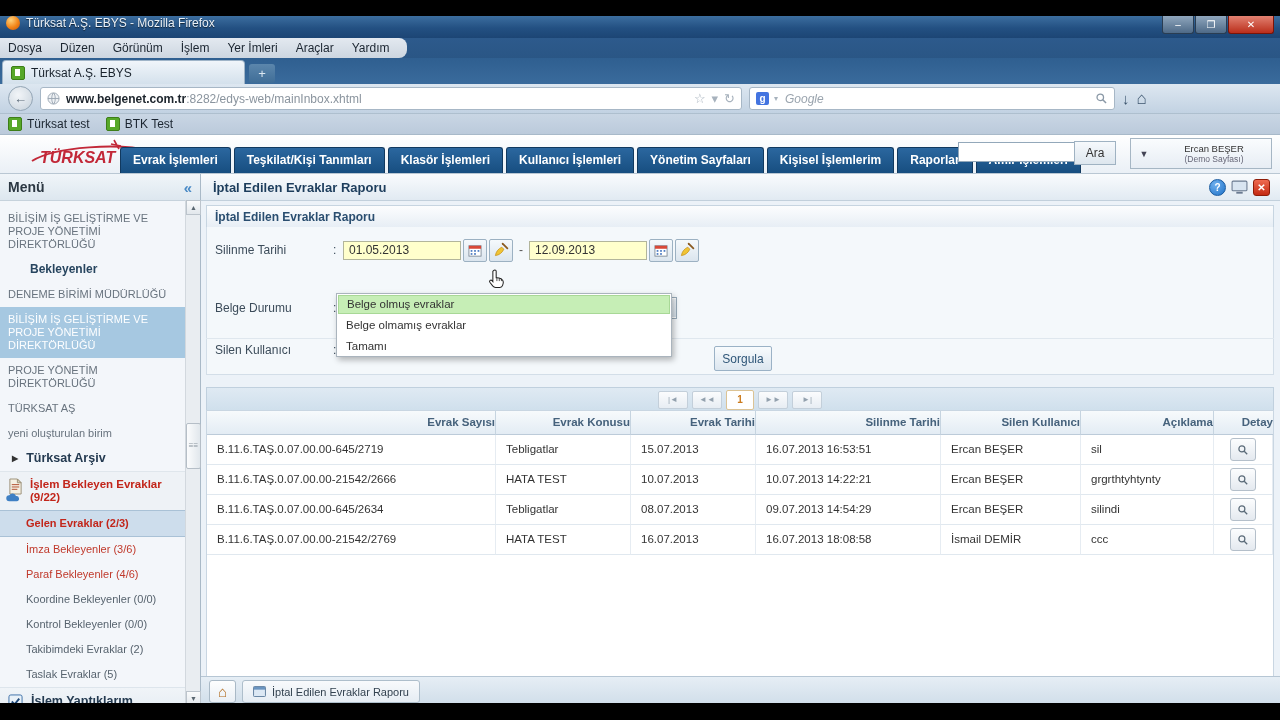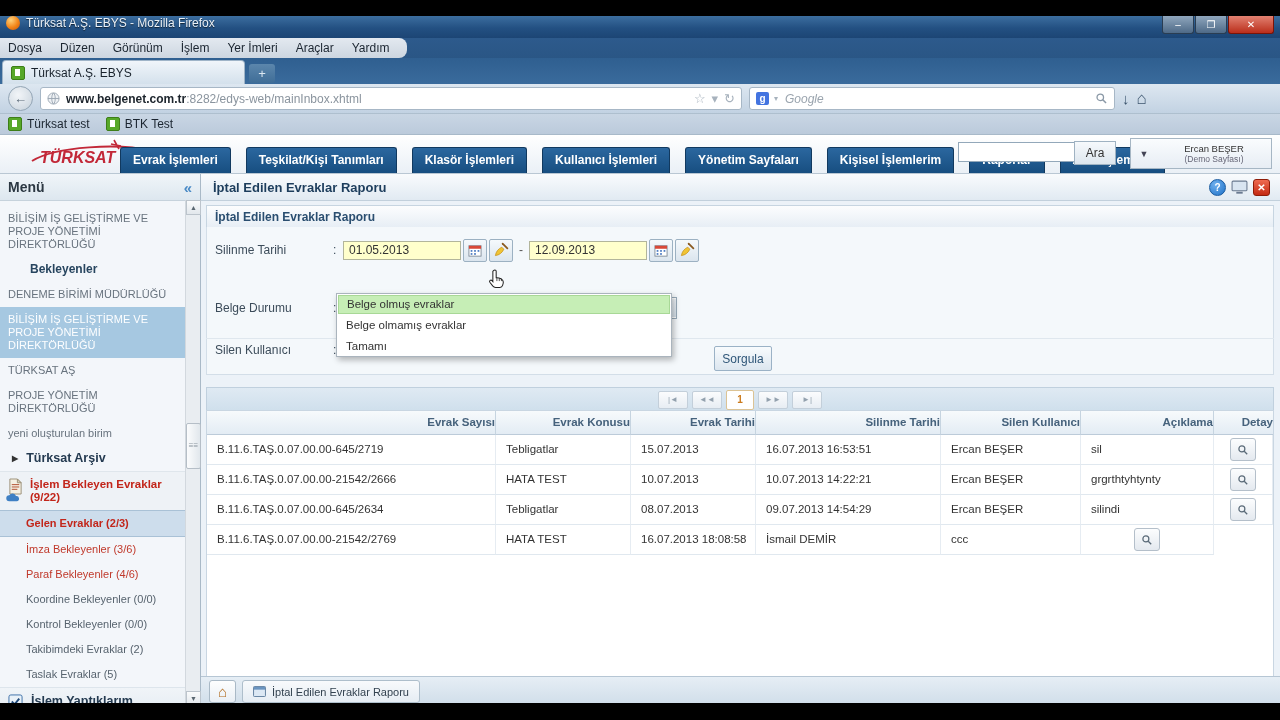--- a/index.html
+++ b/index.html
@@ -51,21 +51,21 @@
   .searchbox input::placeholder{color:#9aa4ae;font-style:italic}
   .toolicon{font-size:15px;color:#3d566f;font-weight:bold}
 
   .bookmarksbar{height:20px;background:linear-gradient(180deg,#c9d6e4,#bbcadb);display:flex;align-items:center;
                 gap:16px;padding-left:8px;border-bottom:1px solid #a8b9c9}
   .bmark{display:flex;align-items:center;gap:5px;font-size:12px;color:#1b2530}
 
   
   .appheader{height:38px;background:linear-gradient(180deg,#ffffff,#eaf0f6);position:relative;border-bottom:1px solid #b9c7d3}
   .logo{position:absolute;left:26px;top:2px}
-  .mainnav{position:absolute;left:120px;bottom:0;display:flex;gap:15px}
+  .mainnav{position:absolute;left:120px;bottom:0;display:flex;gap:3px}
   .navbtn{background:linear-gradient(180deg,#2b679f,#174e80);color:#fff;font-size:12px;font-weight:bold;
           padding:5px 12px 6px;border:1px solid #11395f;border-bottom:none;border-radius:3px 3px 0 0;white-space:nowrap}
   .hdr-search{position:absolute;left:958px;top:7px;width:108px;height:18px;border:1px solid #93a8ba;background:#fff;
               font-size:12px;font-family:inherit;padding:0 4px}
   .hdr-ara{position:absolute;left:1074px;top:6px;width:40px;height:22px;background:linear-gradient(180deg,#f6f9fc,#dde6ee);
            border:1px solid #9fb2c2;font-size:12px;color:#333;display:flex;align-items:center;justify-content:center}
   .userbox{position:absolute;left:1130px;top:3px;width:140px;height:29px;border:1px solid #a6b6c4;
            background:linear-gradient(180deg,#fafcfe,#e7edf4);display:flex;align-items:center}
   .userbox .caret{width:26px;text-align:center;color:#445;font-size:9px}
   .usertext{flex:1;text-align:center;line-height:11px}
@@ -267,22 +267,22 @@
     <div class="sidebar">
       <div class="menuhdr">
         <span class="t">Menü</span>
         <span class="coll">«</span>
       </div>
       <div class="sblist">
         <div class="si">BİLİŞİM İŞ GELİŞTİRME VE PROJE YÖNETİMİ DİREKTÖRLÜĞÜ</div>
         <div class="si head">Bekleyenler</div>
         <div class="si">DENEME BİRİMİ MÜDÜRLÜĞÜ</div>
         <div class="si sel">BİLİŞİM İŞ GELİŞTİRME VE PROJE YÖNETİMİ DİREKTÖRLÜĞÜ</div>
+        <div class="si">PROJE YÖNETİM DİREKTÖRLÜĞÜ</div>
         <div class="si">TÜRKSAT AŞ</div>
-        <div class="si">PROJE YÖNETİM DİREKTÖRLÜĞÜ</div>
         <div class="si low">yeni oluşturulan birim</div>
         <div class="si arrowhead">
           <span class="arr">▶</span>
           <span>Türksat Arşiv</span>
         </div>
         <div class="si groupred">
           <span style="position:relative">
             <svg width="15" height="17" viewBox="0 0 16 18">
                 <path d="M2 1h8l4 4v12H2z" fill="#f5f0e3" stroke="#9a8f76"></path>
                 <path d="M10 1l4 4h-4z" fill="#d9d0b9" stroke="#9a8f76"></path>
@@ -473,20 +473,21 @@
                   <svg width="12" height="12" viewBox="0 0 16 16">
                     <circle cx="6.5" cy="6.5" r="4" fill="none" stroke="#5a6a78" stroke-width="1.6"></circle>
                     <line x1="9.6" y1="9.6" x2="13.6" y2="13.6" stroke="#5a6a78" stroke-width="1.8"></line>
                   </svg>
                 </span>
               </span>
           </div>
           <div class="tgrid">
             <span class="td">B.11.6.TAŞ.0.07.00.00-21542/2769</span>
             <span class="td">HATA TEST</span>
+            <span class="td">16.07.2013</span>
             <span class="td">16.07.2013 18:08:58</span>
             <span class="td">İsmail DEMİR</span>
             <span class="td">ccc</span>
             <span class="td center">
                 <span class="detaybtn">
                   <svg width="12" height="12" viewBox="0 0 16 16">
                     <circle cx="6.5" cy="6.5" r="4" fill="none" stroke="#5a6a78" stroke-width="1.6"></circle>
                     <line x1="9.6" y1="9.6" x2="13.6" y2="13.6" stroke="#5a6a78" stroke-width="1.8"></line>
                   </svg>
                 </span>

